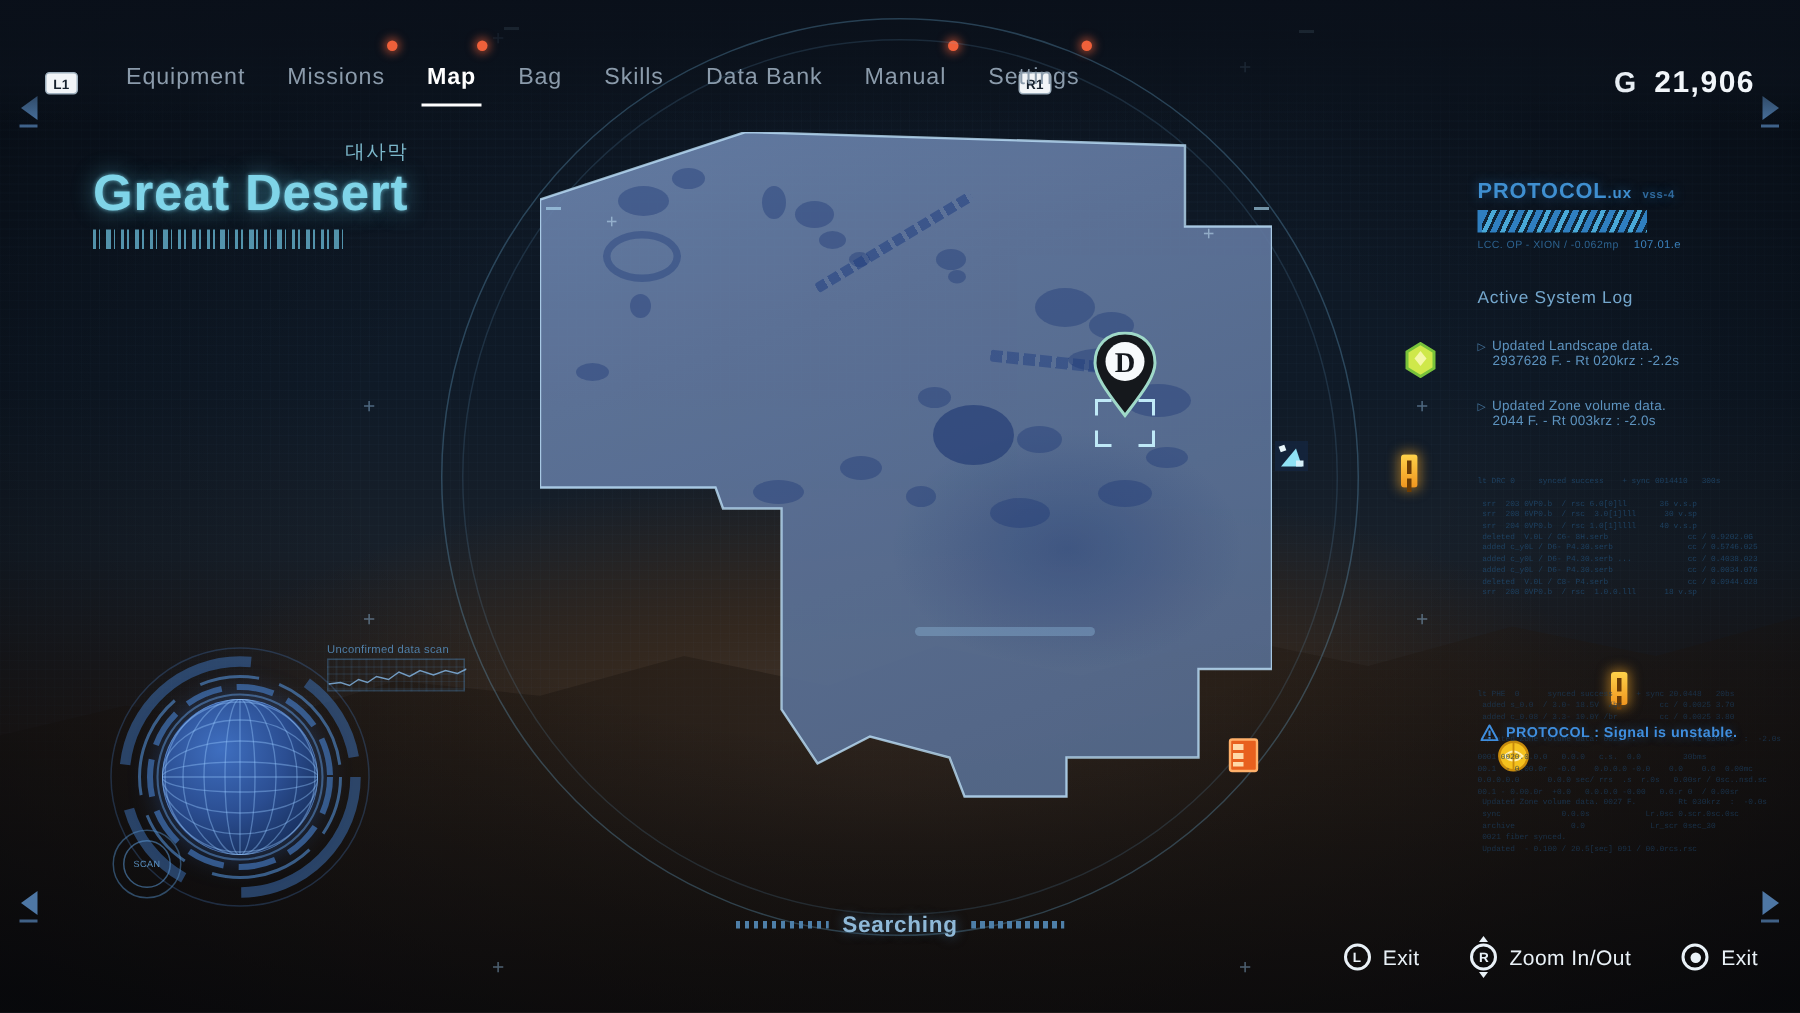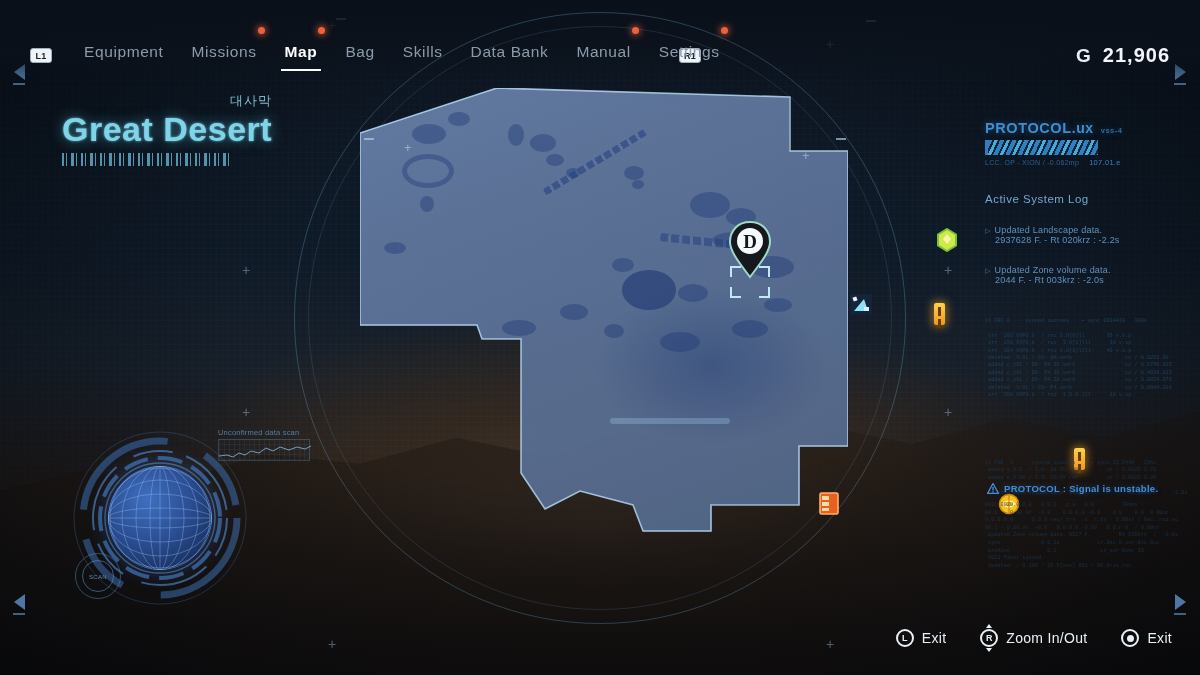--- a/index.html
+++ b/index.html
@@ -174,21 +174,21 @@
     font-size:15px; font-weight:bold; letter-spacing:.5px; color:#8fb9d8;
     text-shadow:0 0 8px rgba(90,150,200,.5);
   }
 
   
   #rightpanel { position:absolute; right:0; top:120px; width:215px; height:500px; }
   #proto-title {
     font-size:14.5px; font-weight:bold; letter-spacing:.6px; color:#3f8fd0;
     text-shadow:0 0 7px rgba(50,130,200,.5);
   }
-  #proto-title .ux { font-size:14px; }
+  #proto-title .ux { font-size:10px; }
   #proto-ver { font-size:7.5px; color:#2f6a9e; margin-left:7px; letter-spacing:.5px; }
   #proto-bar {
     margin-top:4px; width:113px; height:15px;
     background:repeating-linear-gradient(115deg,
       #2f7fc0 0 4px, #0f2436 4px 6px, #49a9d8 6px 9px, #0f2436 9px 11px);
     border-left:3px solid #2f7fc0;
   }
   #proto-meta {
     margin-top:3px; font-size:7px; color:#2c628f; letter-spacing:.3px;
     display:flex; gap:10px; align-items:baseline;
@@ -432,20 +432,25 @@
   </div>
   <div class="marker" id="mk-tool">
     <svg viewBox="0 0 22 20" width="22" height="20">
       <rect x="0" y="0" width="22" height="20" fill="rgba(20,40,70,.6)"></rect>
       <polygon points="4,17 14,5 18,17" fill="#8fe2f5"></polygon>
       <rect x="3" y="3" width="4" height="4" fill="#e9f7fc" transform="rotate(-20 5 5)"></rect>
       <rect x="14" y="13" width="5" height="4" fill="#d6f0fa"></rect>
     </svg>
   </div>
 
+  <div id="searching">
+    <span class="slab"></span>
+    <span class="txt">Searching</span>
+    <span class="slab"></span>
+  </div>
 </div>
 
 <div id="rightpanel">
   <div id="proto-title">
     <span>PROTOCOL</span><span class="ux">.ux</span><span id="proto-ver">vss-4</span>
   </div>
   <div id="proto-bar"></div>
   <div id="proto-meta">
     <span>LCC. OP - XION / -0.062mp</span>
     <span class="right">107.01.e</span>

